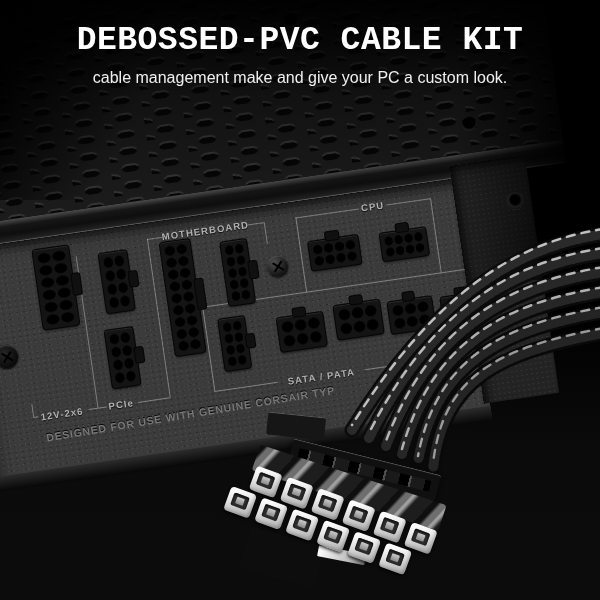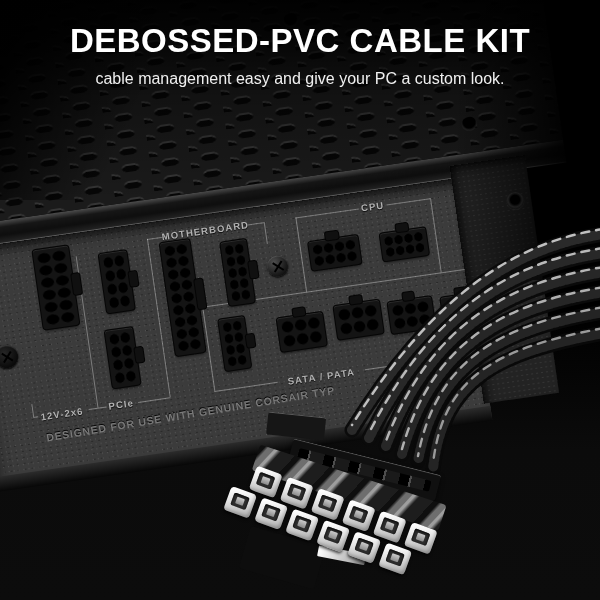--- a/index.html
+++ b/index.html
@@ -106,21 +106,21 @@
     background:linear-gradient(160deg,#fff 8%,#e3e3e3 45%,#aeaeae 95%);
     box-shadow:0 2px 3px rgba(0,0,0,.7),inset -2px -2px 3px rgba(0,0,0,.18);}
   .pin .ph{position:absolute;left:5px;top:5px;right:6px;bottom:7px;background:#2e2e2e;
     border-radius:2px;box-shadow:inset 0 1px 3px #000;}
   .pin .pc{position:absolute;inset:3px 4px;background:linear-gradient(#cbcbcb,#8a8a8a);
     border-radius:1px;}
   .row1{z-index:2}.row2{z-index:3}
 
   
   header{position:absolute;left:0;top:0;width:600px;z-index:50;text-align:center;}
-  .title{margin-top:22px;font-size:33px;font-weight:bold;letter-spacing:.5px;color:#fff;}
+  .title{margin-top:22px;font-size:33px;font-weight:bold;letter-spacing:.5px;color:#fff;font-family:Liberation Mono, monospace;}
   .subtitle{margin-top:9px;font-size:16px;line-height:1.3;color:#f0f0f0;}
 </style>
 </head>
 <body>
 
 <div class="stage">
 
   <div class="psu">
     <div class="hex-top">
       <div class="vent-hole" style="left:352px;top:64px;"></div>
@@ -313,16 +313,16 @@
     <div class="pin row2" style="left:188px;top:64px">
         <div class="ph">
           <div class="pc"></div>
         </div>
       </div>
   </div>
 
   <header>
     <div class="title">DEBOSSED-PVC CABLE KIT</div>
     <div class="subtitle">
-      <div>cable management easy and give your PC a custom look.</div>
+      <div>cable management make and give your PC a custom look.</div>
     </div>
   </header>
 </div>
 
 </body></html>

